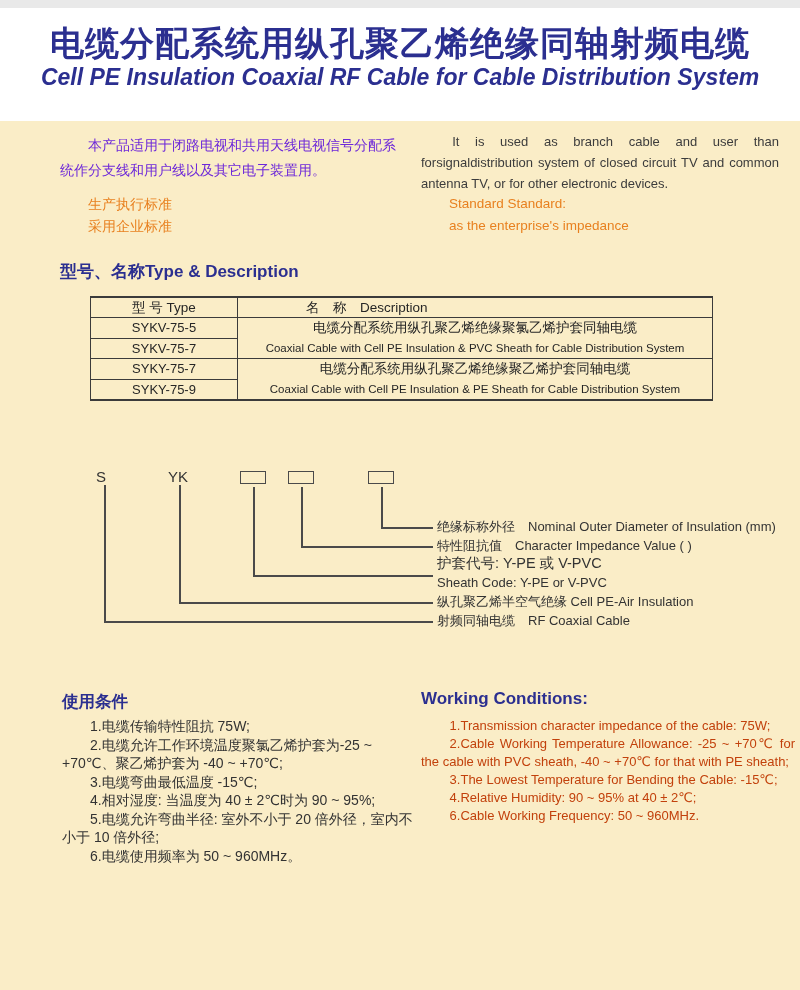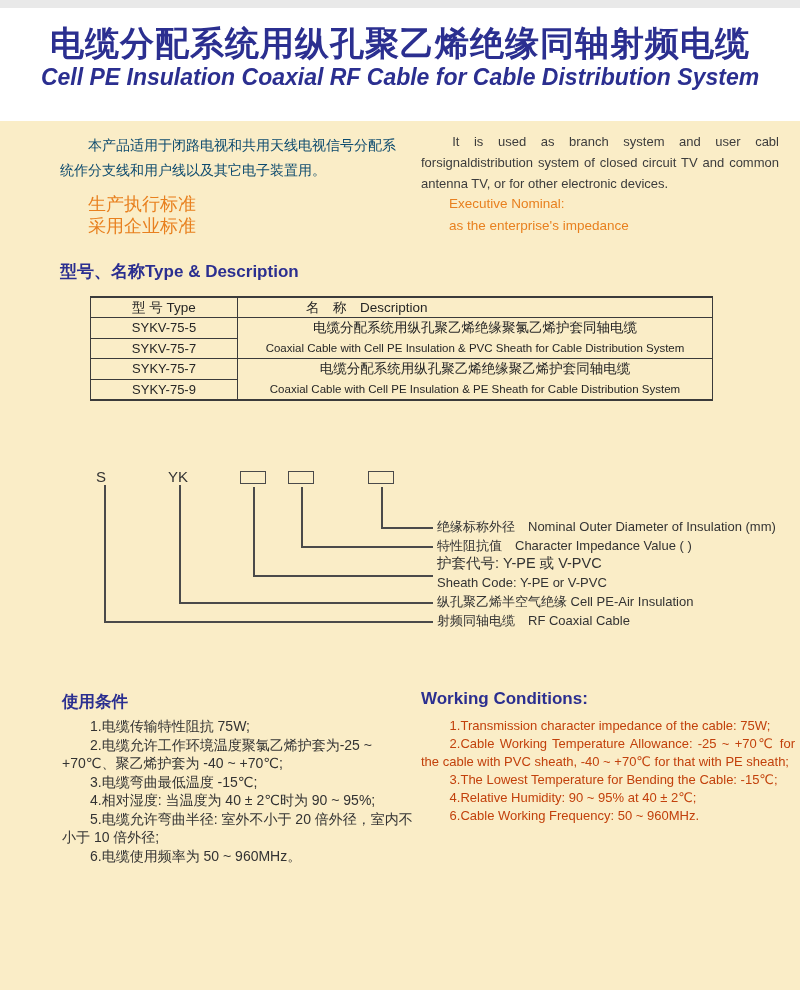--- a/index.html
+++ b/index.html
@@ -18,23 +18,23 @@
     color:var(--ink);
   }
   
   .header{position:absolute;top:0;left:0;width:800px;height:113px;background:#fff;text-align:center;}
   .title-zh{margin:0;padding-top:16px;font-size:34px;line-height:38px;font-weight:bold;color:var(--blue);letter-spacing:1px;}
   .title-en{margin:3px 0 0;font-size:23px;line-height:25px;font-weight:bold;font-style:italic;color:var(--blue);}
   
   .content{position:absolute;top:113px;left:0;width:800px;height:877px;background:var(--cream);}
   .abs{position:absolute;}
   
-  .intro-para-zh{left:60px;top:12px;width:344px;font-size:14px;line-height:25px;text-indent:2em;margin:0;color:#0c4a6e;}
+  .intro-para-zh{left:60px;top:12px;width:344px;font-size:14px;line-height:25px;text-indent:2em;margin:0;color:#6d28d9;}
   .intro-para-en{left:421px;top:10px;width:358px;font-size:13px;line-height:21px;text-indent:2.4em;text-align:justify;margin:0;color:#3c3c3c;}
-  .standards-zh{left:88px;top:72px;font-size:18px;line-height:22px;color:var(--orange);}
+  .standards-zh{left:88px;top:72px;font-size:14px;line-height:22px;color:var(--orange);}
   .standards-en{left:449px;top:72px;font-size:13.5px;line-height:22px;color:var(--orange);}
   .standards-zh p,.standards-en p{margin:0;}
   
   .sec-head{display:flex;align-items:baseline;font-weight:bold;color:var(--blue);}
   .sec-head-1{left:60px;top:139px;font-size:17px;}
   .sec-head-2{left:60px;top:310px;font-size:16.5px;gap:32px;}
   .sec-head-3zh{left:62px;top:570px;font-size:16.5px;font-weight:bold;color:var(--blue);}
   .sec-head-3en{left:421px;top:568px;font-size:17px;font-weight:bold;color:var(--blue);}
   
   .tbl-wrap{left:90px;top:175px;}
@@ -71,27 +71,27 @@
 <div class="page">
 
   <div class="header">
     <h1 class="title-zh">电缆分配系统用纵孔聚乙烯绝缘同轴射频电缆</h1>
     <h2 class="title-en">Cell PE Insulation Coaxial RF Cable for Cable Distribution System</h2>
   </div>
 
   <div class="content">
 
     <p class="abs intro-para-zh">本产品适用于闭路电视和共用天线电视信号分配系统作分支线和用户线以及其它电子装置用。</p>
-    <p class="abs intro-para-en">It is used as branch system and user cabl forsignaldistribution system of closed circuit TV and common antenna TV, or for other electronic devices.</p>
+    <p class="abs intro-para-en">It is used as branch cable and user than forsignaldistribution system of closed circuit TV and common antenna TV, or for other electronic devices.</p>
     <div class="abs standards-zh">
       <p>生产执行标准</p>
       <p>采用企业标准</p>
     </div>
     <div class="abs standards-en">
-      <p>Executive Nominal:</p>
+      <p>Standard Standard:</p>
       <p>as the enterprise's impedance</p>
     </div>
 
     <div class="abs sec-head sec-head-1">
       <span>型号、名称</span>
       <span>Type &amp; Description</span>
     </div>
 
     <div class="abs tbl-wrap">
       <table class="tbl">

